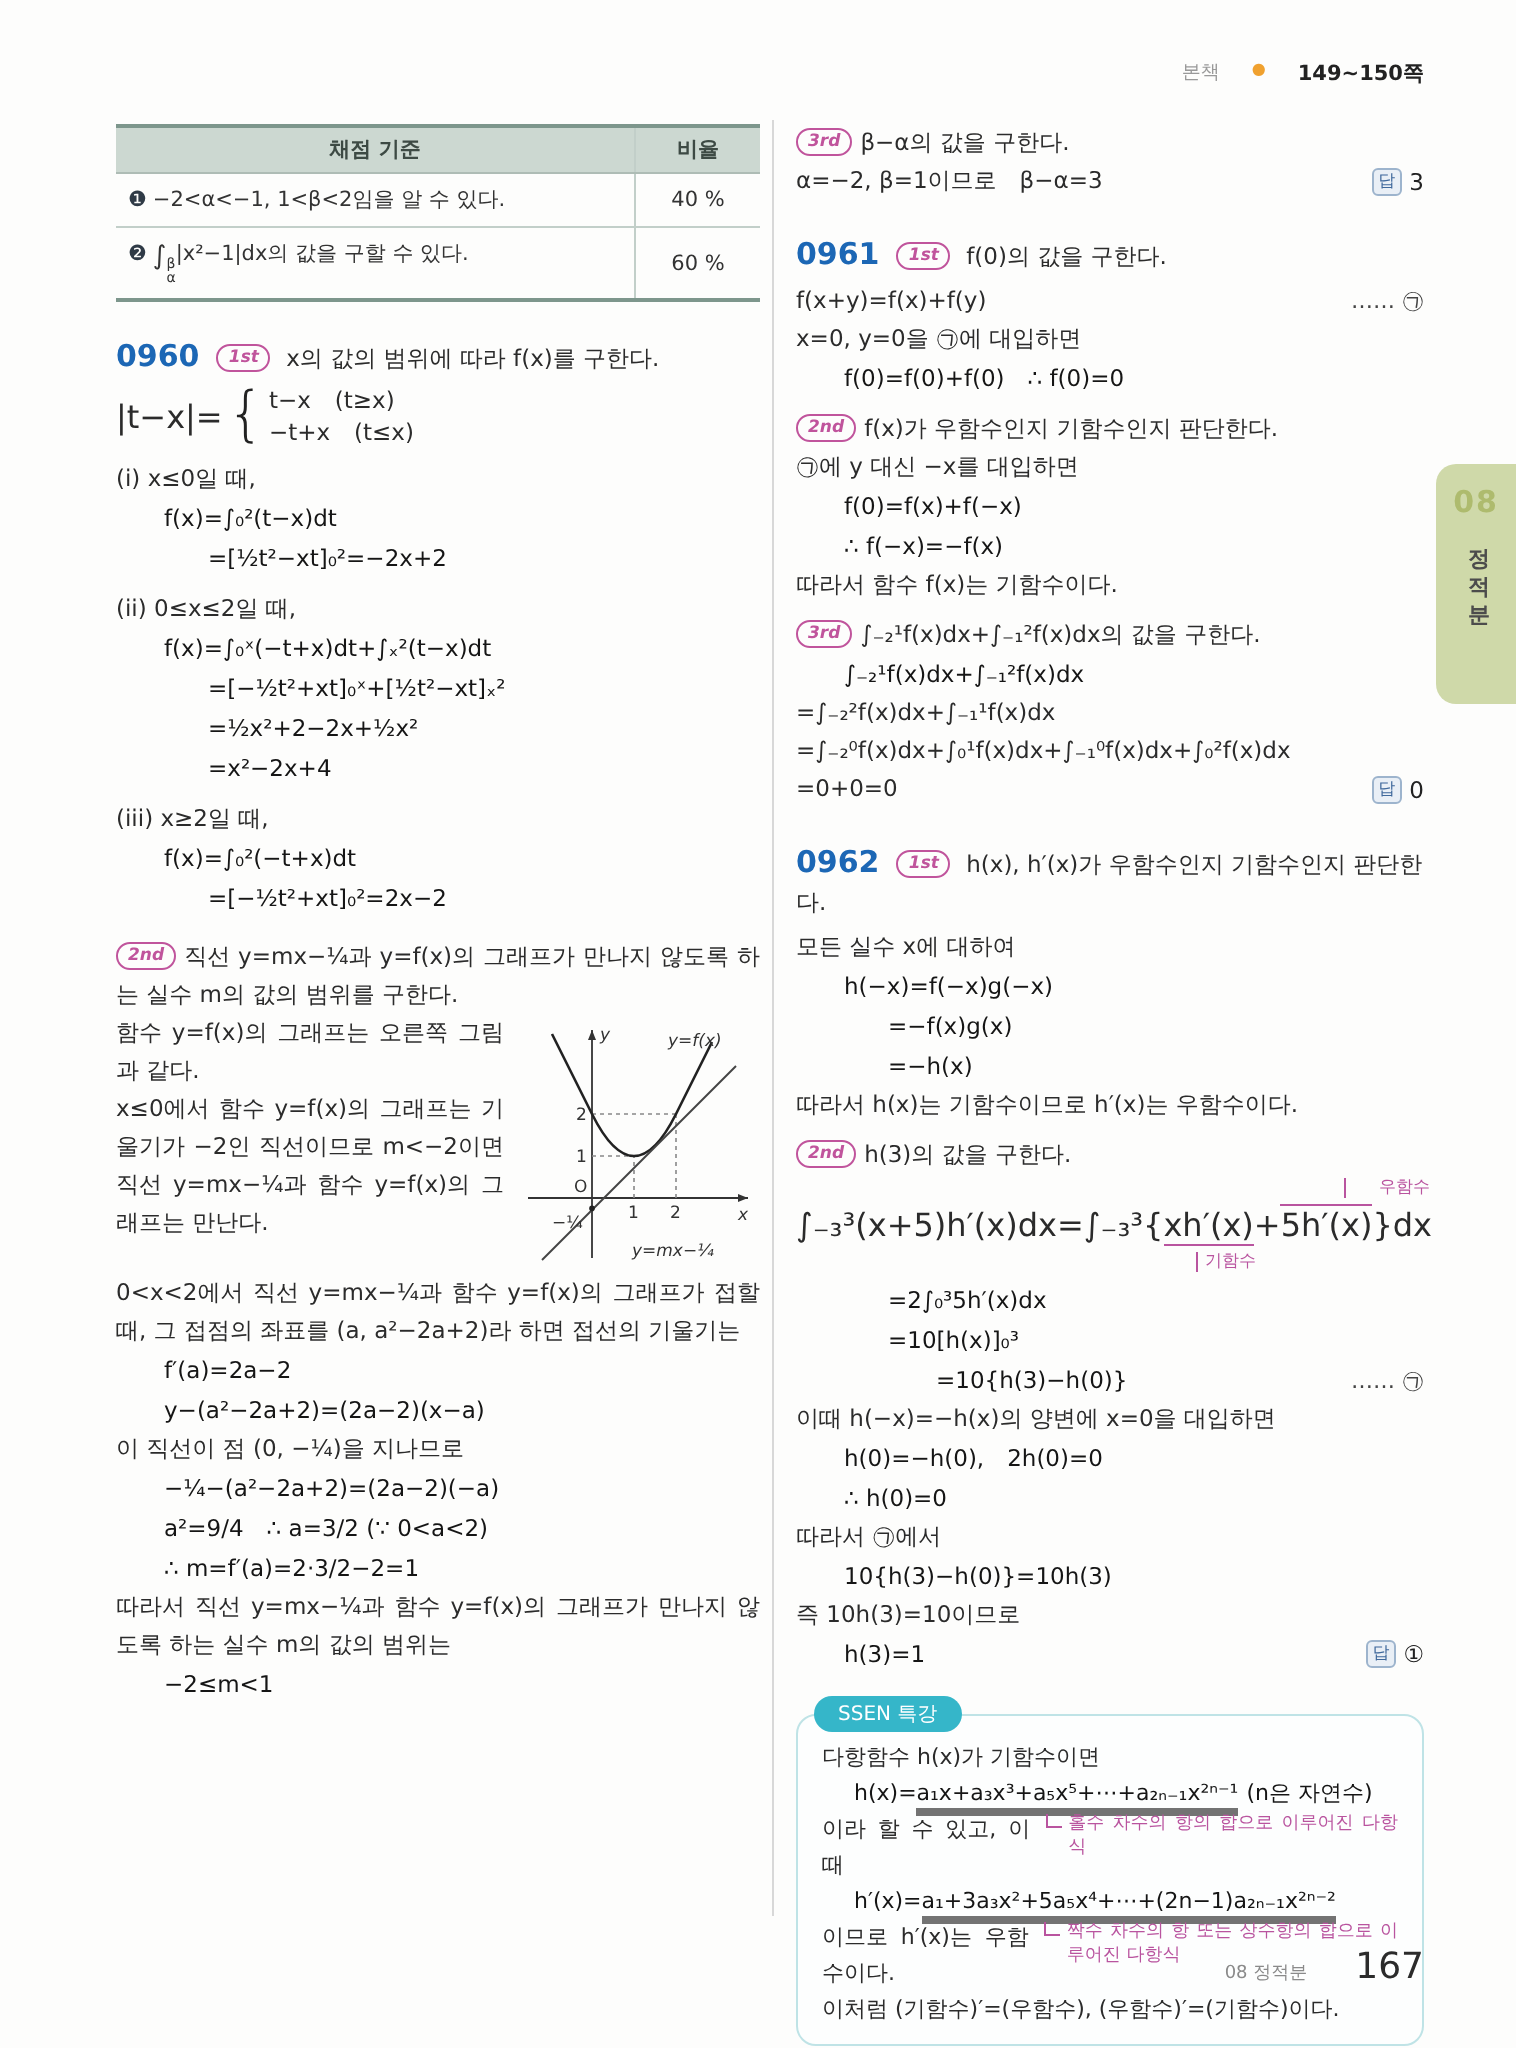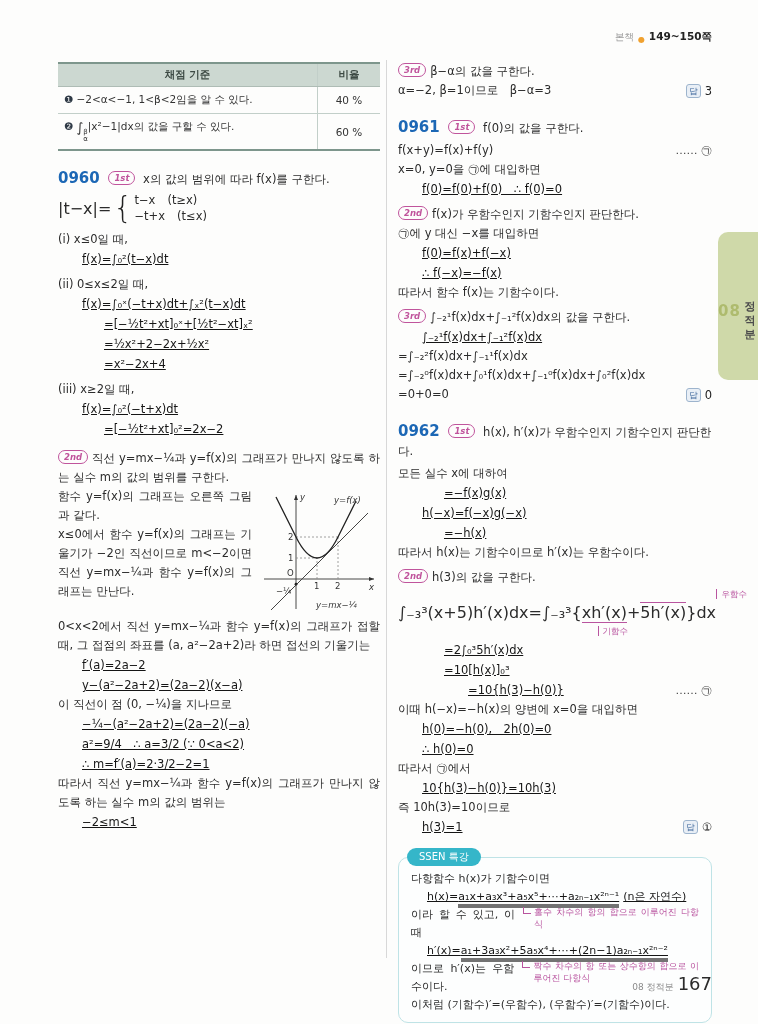--- a/index.html
+++ b/index.html
@@ -1,26 +1,26 @@
 <!DOCTYPE html>
 <html><head>
 <meta charset="utf-8">
 <style>
   html,body{margin:0;padding:0;background:#e9e9e9;}
   .page{width:758px;height:1024px;background:#fdfdfc;position:relative;overflow:hidden;
         font-family:"DejaVu Sans",sans-serif;color:#2b2b2b;}
   
-  .pg-header{position:absolute;top:30px;right:46px;display:flex;align-items:flex-end;gap:4px;font-size:9.5px;color:#999;margin-left:48px;}
+  .pg-header{position:absolute;top:30px;right:46px;display:flex;align-items:flex-start;gap:16px;font-size:9.5px;color:#999;margin-left:48px;}
   .pg-header .dot{color:#f0a12f;font-size:8px;}
   .pg-header .pages{color:#222;font-weight:bold;font-size:10.5px;}
-  .pg-footer{position:absolute;bottom:30px;right:46px;display:flex;align-items:baseline;gap:4px;}
+  .pg-footer{position:absolute;bottom:30px;right:46px;display:flex;align-items:baseline;gap:24px;}
   .pg-footer .chap{font-size:9px;color:#8a8a8a;}
   .pg-footer .num{font-size:18px;color:#2b2b2b;}
-  .side-tab{position:absolute;right:0;top:232px;width:40px;height:148px;background:#cfd9a9;
-            border-radius:10px 0 0 10px;display:flex;align-items:center;padding-top:10px;box-sizing:border-box;}
+  .side-tab{position:absolute;right:0;top:232px;width:40px;height:120px;background:#cfd9a9;
+            border-radius:10px 0 0 10px;display:flex;flex-direction:column;align-items:center;padding-top:10px;box-sizing:border-box;}
   .side-tab .tab-num{color:#aebb6e;font-weight:bold;font-size:15px;letter-spacing:1px;}
   .side-tab .tab-title{writing-mode:vertical-rl;font-size:11px;font-weight:bold;color:#4c4c4c;margin-top:6px;letter-spacing:3px;}
   .divider{position:absolute;left:386px;top:60px;width:1px;height:898px;background:#d8d8d8;}
   
   .col{position:absolute;top:62px;}
   .col-left{left:58px;width:322px;}
   .col-right{left:398px;width:314px;}
   
   table.grade{width:100%;border-collapse:collapse;font-size:10.5px;margin-bottom:18px;
               border-top:2px solid #7d968c;border-bottom:2px solid #7d968c;}
@@ -31,21 +31,21 @@
   .bullet{color:#2f3a46;margin-right:3px;}
   .int-stack{display:inline-flex;flex-direction:column;font-size:7px;line-height:7px;vertical-align:-4px;color:#333;}
   .int-sign{font-size:13px;vertical-align:-2px;}
   
   .prob-head{margin:6px 0 3px;font-size:11.5px;line-height:19px;}
   .prob-num{color:#1c67b5;font-weight:bold;font-size:15px;margin-right:5px;}
   .badge{display:inline-block;border:1px solid #c0549c;color:#c0549c;border-radius:9px;
          font-size:8.5px;font-weight:bold;font-style:italic;padding:0 5px;line-height:12px;
          vertical-align:2px;margin-right:4px;white-space:nowrap;}
   .ko{font-size:11.5px;line-height:19px;text-align:justify;}
-  .eq{font-size:11.5px;line-height:20px;margin-left:24px;color:#151515;text-decoration:underline;}
+  .eq{font-size:11.5px;line-height:20px;margin-left:24px;color:#151515;}
   .eq.c2{margin-left:46px;}
   .flexline{display:flex;justify-content:space-between;align-items:center;}
   .tag{color:#444;font-size:11px;}
   .ans{display:inline-flex;align-items:center;gap:4px;}
   .ans-icon{background:#e9eff6;border:1px solid #9db4cd;color:#40699c;font-size:8.5px;
             border-radius:3px;padding:0 2px;line-height:12px;}
   .ans-val{font-size:11.5px;color:#222;}
   
   .cases-line{display:flex;align-items:center;margin-left:0;}
   .brace{font-size:30px;font-weight:200;color:#222;margin:0 2px;line-height:30px;}
@@ -55,21 +55,21 @@
   .wrap2nd{overflow:hidden;}
   .graph{float:right;width:120px;height:126px;margin:2px 0 2px 8px;}
   .graph text{font-size:8.5px;fill:#333;}
   .graph .lab{font-style:italic;}
   
   .ann-line{position:relative;margin:16px 0 18px;white-space:nowrap;}
   .seg{position:relative;}
   .seg.even{border-top:1px solid #b9549f;}
   .seg.odd{border-bottom:1px solid #b9549f;}
   .note{position:absolute;color:#b9549f;font-size:8.5px;font-style:normal;white-space:nowrap;line-height:10px;}
-  .note.top{left:70%;top:-14px;padding-left:4px;border-left:1px solid #b9549f;margin-left:44px;}
+  .note.top{left:70%;top:-14px;padding-left:16px;border-left:1px solid #b9549f;}
   .note.bottom{left:35%;bottom:-14px;padding-left:4px;border-left:1px solid #b9549f;}
   
   .ssen{position:relative;border:1.5px solid #bfe3e6;border-radius:10px;margin-top:20px;
         padding:12px 12px 8px;background:#fdfefe;}
   .ssen-label{position:absolute;top:-10px;left:8px;background:#35b6c9;color:#fff;
               font-size:10px;font-weight:normal;padding:2px 12px;border-radius:9px;}
   .ssen .ko{font-size:11px;line-height:18px;}
   .ssen .eq{font-size:11px;line-height:18px;margin-left:16px;}
   .u{border-bottom:4px solid #737373;padding-bottom:1px;}
   .magenta{color:#b9549f;font-size:9px;line-height:12px;}
@@ -130,20 +130,21 @@
       <span>|t−x|=</span>
       <span class="brace">{</span>
       <span class="cases">
         <span class="case-row"><span>t−x</span><span class="cond">(t≥x)</span></span>
         <span class="case-row"><span>−t+x</span><span class="cond">(t≤x)</span></span>
       </span>
     </div>
 
     <div class="ko mt6">(i) x≤0일 때,</div>
     <div class="eq">f(x)=∫₀²(t−x)dt</div>
+    <div class="eq c2">=[½t²−xt]₀²=−2x+2</div>
 
     <div class="ko mt6">(ii) 0≤x≤2일 때,</div>
     <div class="eq">f(x)=∫₀ˣ(−t+x)dt+∫ₓ²(t−x)dt</div>
     <div class="eq c2">=[−½t²+xt]₀ˣ+[½t²−xt]ₓ²</div>
     <div class="eq c2">=½x²+2−2x+½x²</div>
     <div class="eq c2">=x²−2x+4</div>
 
     <div class="ko mt6">(iii) x≥2일 때,</div>
     <div class="eq">f(x)=∫₀²(−t+x)dt</div>
     <div class="eq c2">=[−½t²+xt]₀²=2x−2</div>
@@ -237,22 +238,22 @@
         <span class="ans-val">0</span>
       </span>
     </div>
 
     <div class="prob-head" style="margin-top:18px;">
       <span class="prob-num">0962</span>
       <span class="badge">1st</span>
       <span>h(x), h′(x)가 우함수인지 기함수인지 판단한다.</span>
     </div>
     <div class="ko">모든 실수 x에 대하여</div>
+    <div class="eq">h(−x)=f(−x)g(−x)</div>
     <div class="eq c2">=−f(x)g(x)</div>
-    <div class="eq">h(−x)=f(−x)g(−x)</div>
     <div class="eq c2">=−h(x)</div>
     <div class="ko">따라서 h(x)는 기함수이므로 h′(x)는 우함수이다.</div>
 
     <div class="ko mt6">
       <span class="badge">2nd</span><span>h(3)의 값을 구한다.</span>
     </div>
     <div class="ann-line">
       <span>∫₋₃³(x+5)h′(x)dx=∫₋₃³{</span><span class="seg odd"><span>xh′(x)</span><i class="note bottom">기함수</i></span><span>+</span><span class="seg even"><span>5h′(x)</span><i class="note top">우함수</i></span><span>}dx</span>
     </div>
     <div class="eq c2">=2∫₀³5h′(x)dx</div>

